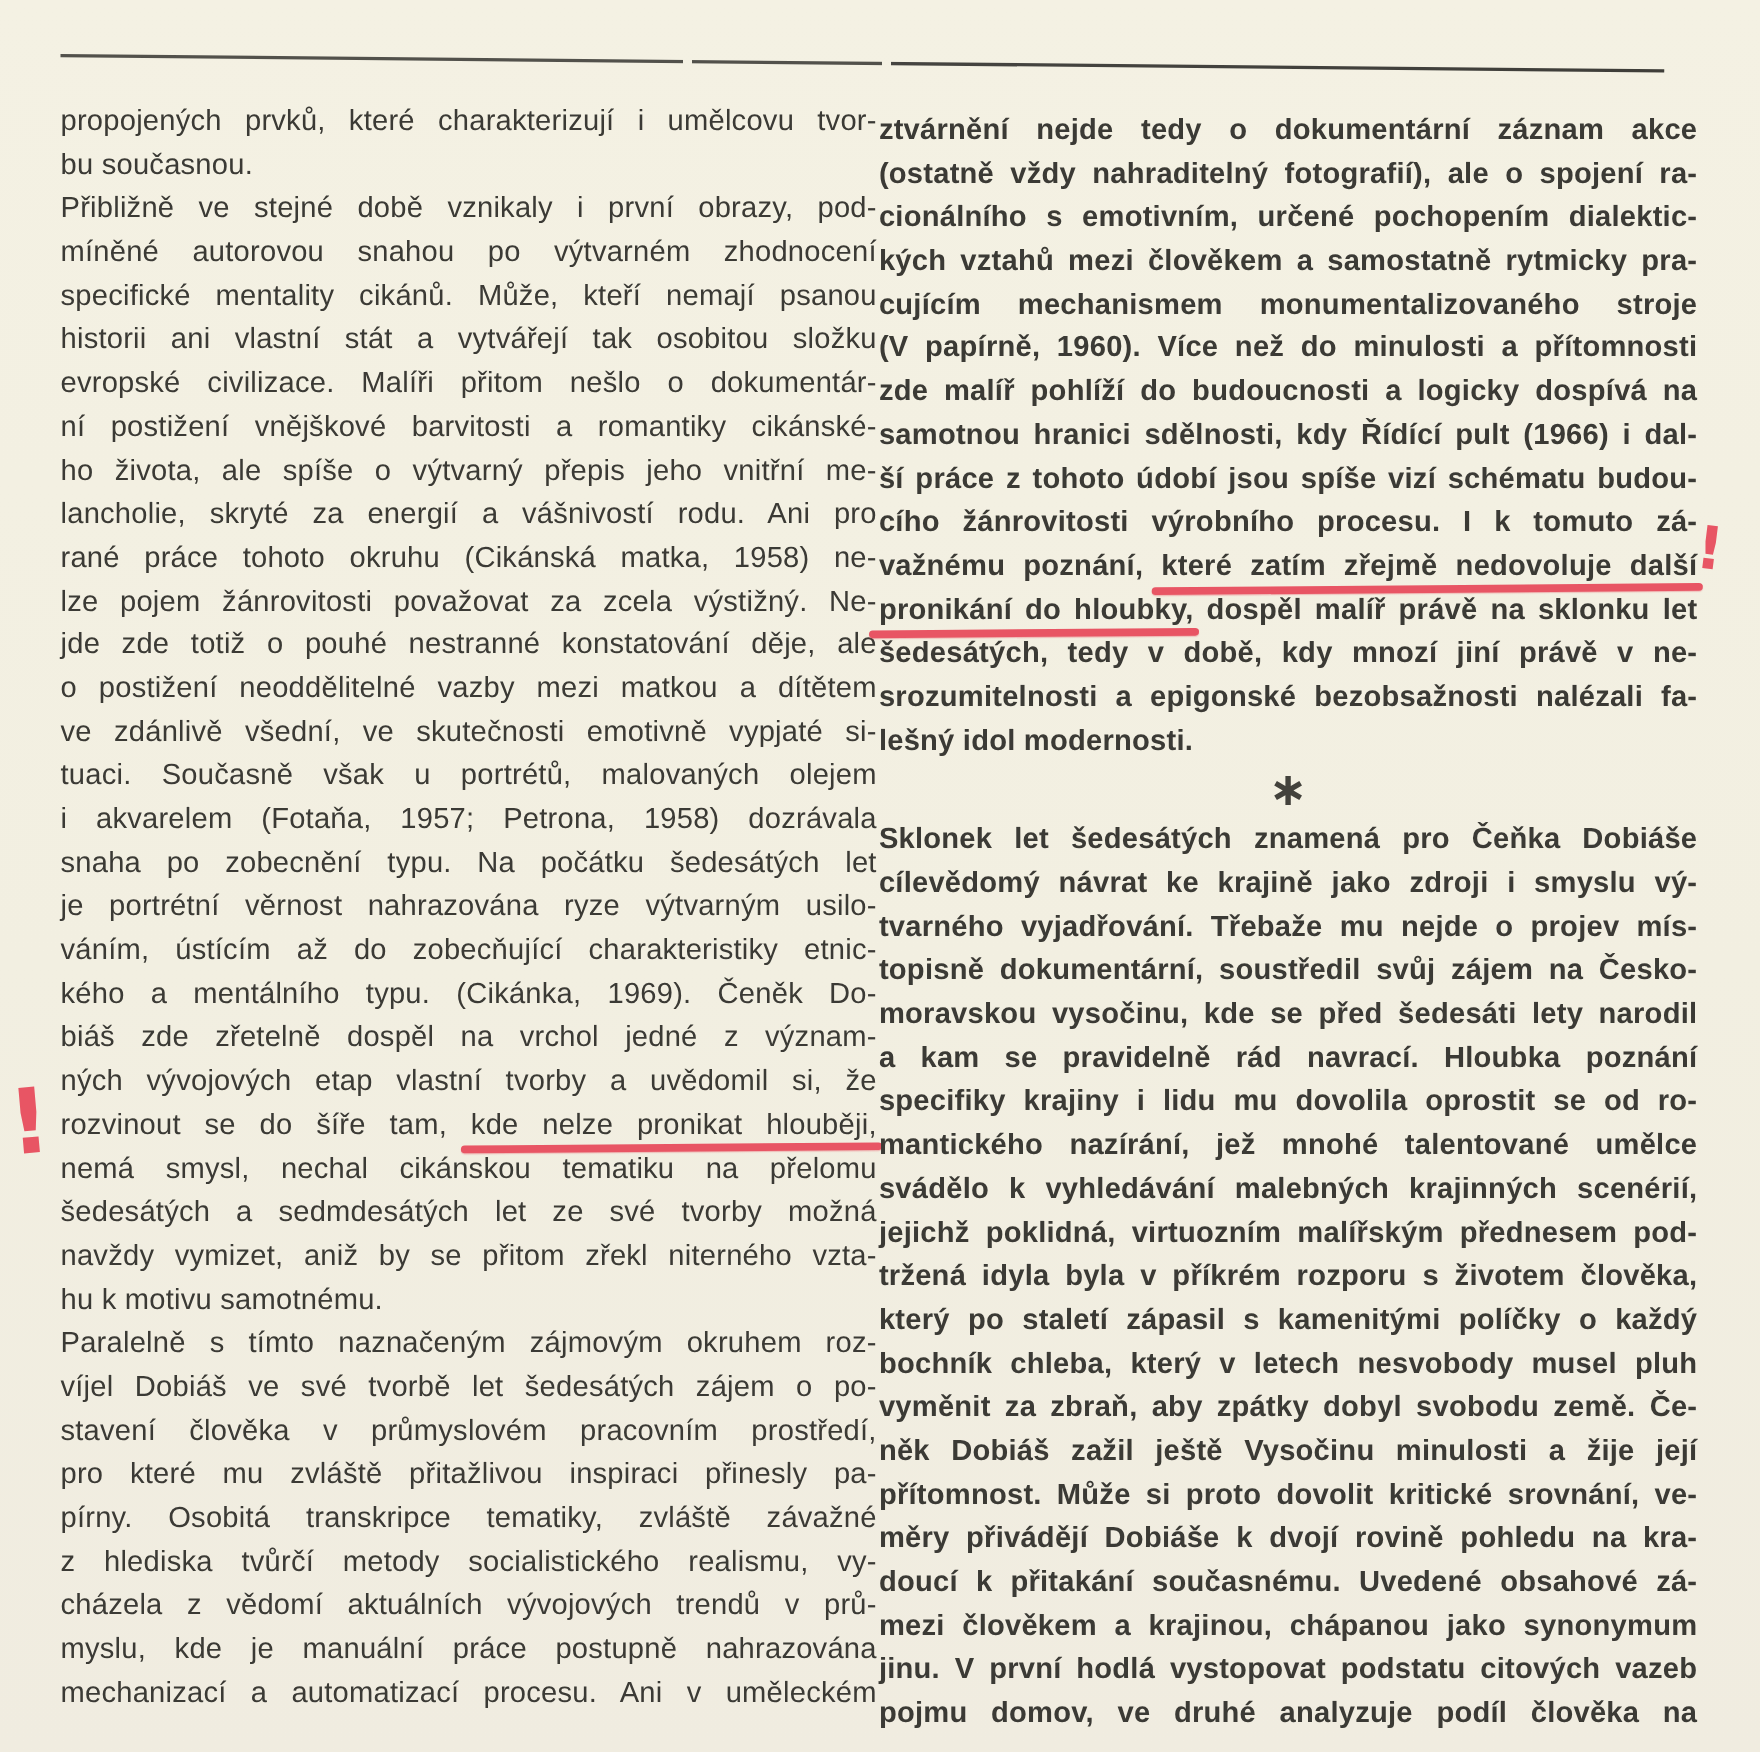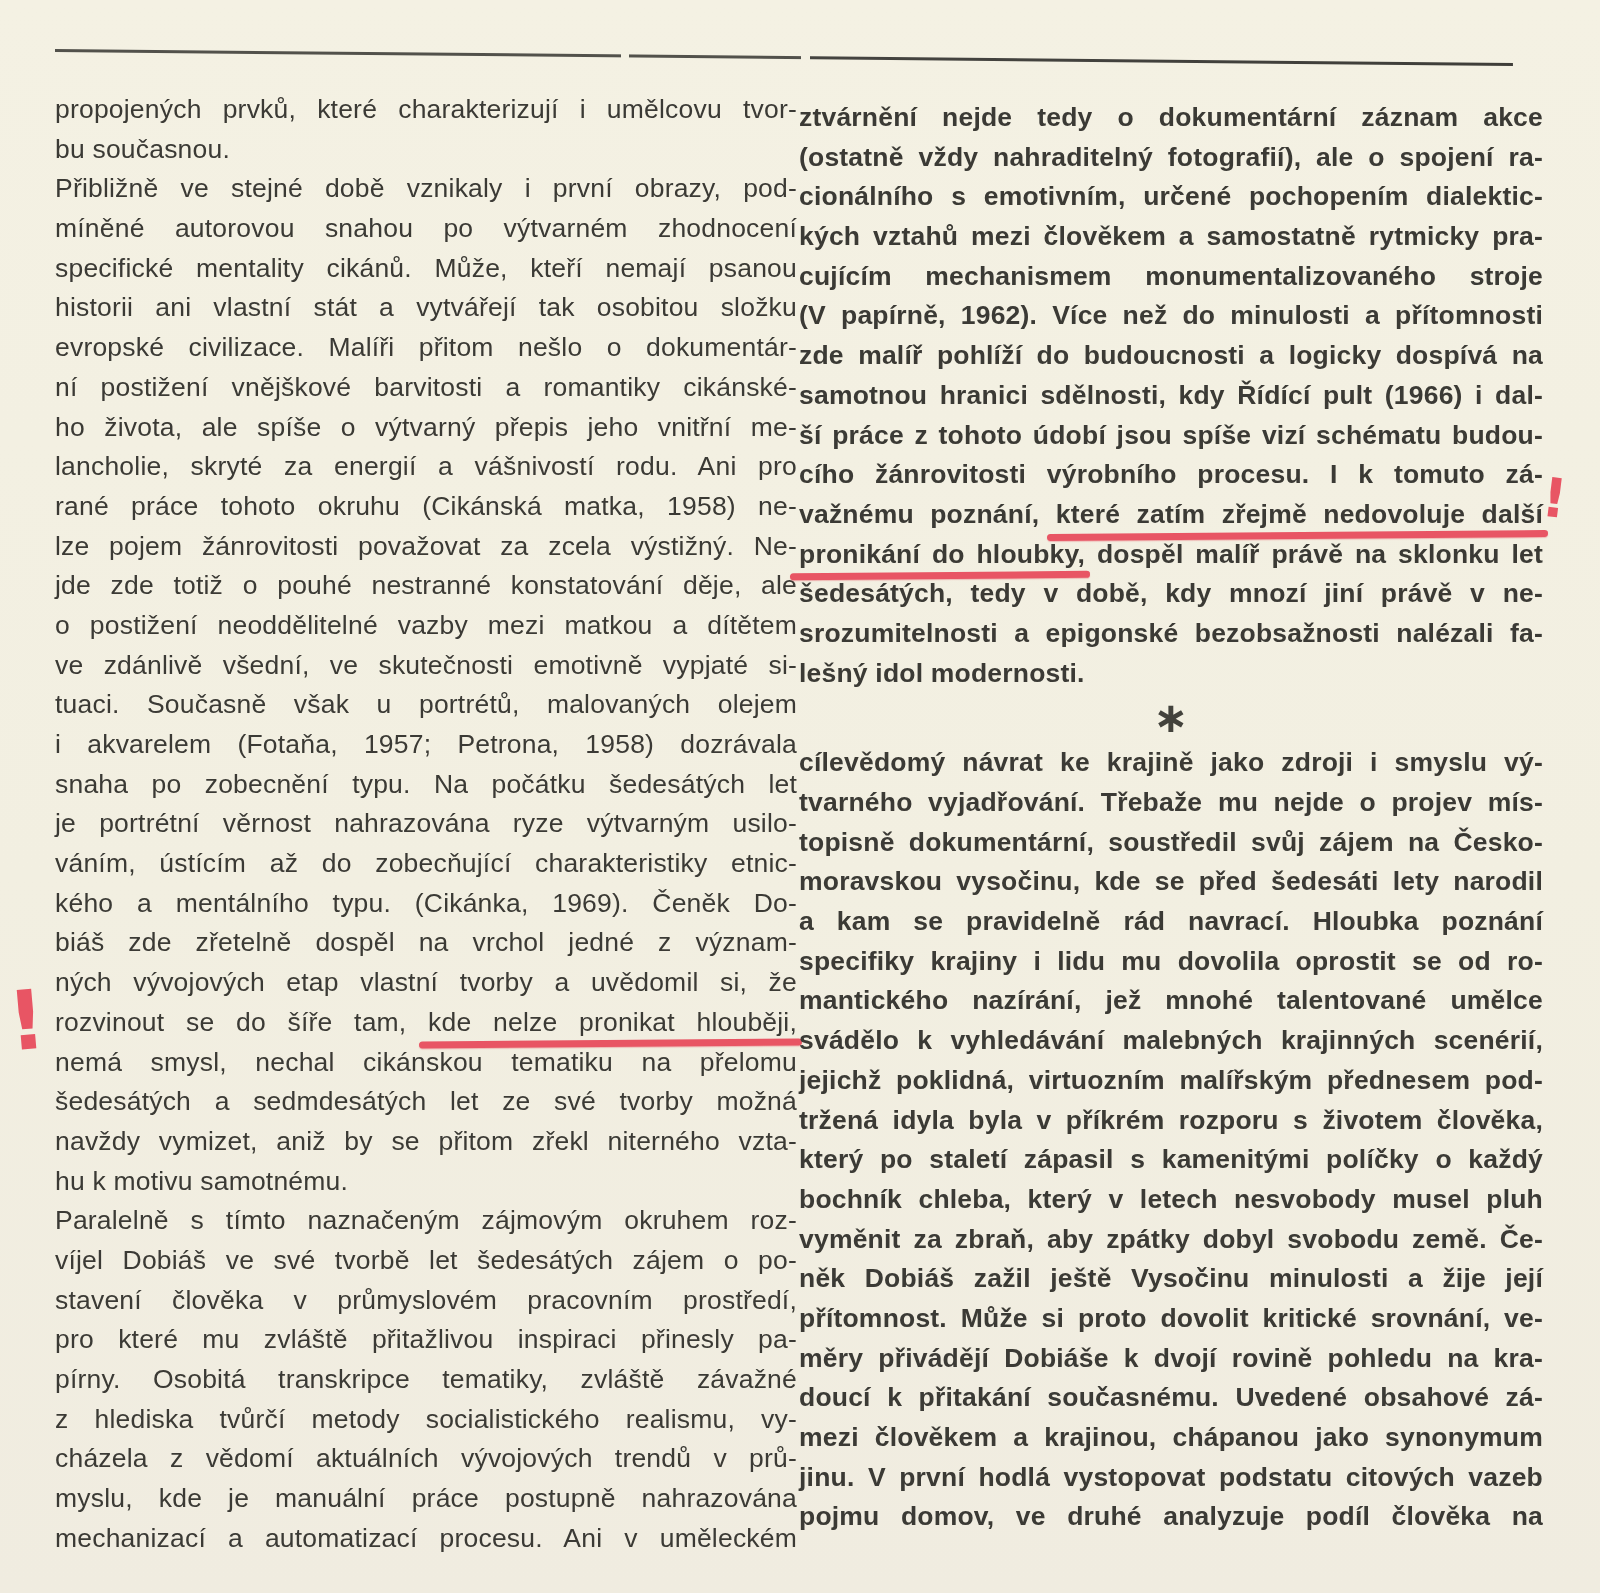--- a/index.html
+++ b/index.html
@@ -98,31 +98,32 @@
       <div class="line">cházela z vědomí aktuálních vývojových trendů v prů-</div>
       <div class="line">myslu, kde je manuální práce postupně nahrazována</div>
       <div class="line">mechanizací a automatizací procesu. Ani v uměleckém</div>
     </div>
   <div class="col col-right" id="col-right">
       <div class="line">ztvárnění nejde tedy o dokumentární záznam akce</div>
       <div class="line">(ostatně vždy nahraditelný fotografií), ale o spojení ra-</div>
       <div class="line">cionálního s emotivním, určené pochopením dialektic-</div>
       <div class="line">kých vztahů mezi člověkem a samostatně rytmicky pra-</div>
       <div class="line">cujícím mechanismem monumentalizovaného stroje</div>
-      <div class="line">(V papírně, 1962). Více než do minulosti a přítomnosti</div>
+      <div class="line">(V papírně, 1960). Více než do minulosti a přítomnosti</div>
       <div class="line">zde malíř pohlíží do budoucnosti a logicky dospívá na</div>
       <div class="line">samotnou hranici sdělnosti, kdy Řídící pult (1966) i dal-</div>
       <div class="line">ší práce z tohoto údobí jsou spíše vizí schématu budou-</div>
       <div class="line">cího žánrovitosti výrobního procesu. I k tomuto zá-</div>
       <div class="line">važnému poznání, <span class="u">které zatím zřejmě nedovoluje další</span></div>
       <div class="line"><span class="u">pronikání do hloubky,</span> dospěl malíř právě na sklonku let</div>
       <div class="line">šedesátých, tedy v době, kdy mnozí jiní právě v ne-</div>
       <div class="line">srozumitelnosti a epigonské bezobsažnosti nalézali fa-</div>
       <div class="line align-left">lešný idol modernosti.</div>
       <div class="line separator">∗</div>
+      <div class="line">Sklonek let šedesátých znamená pro Čeňka Dobiáše</div>
       <div class="line">cílevědomý návrat ke krajině jako zdroji i smyslu vý-</div>
       <div class="line">tvarného vyjadřování. Třebaže mu nejde o projev mís-</div>
       <div class="line">topisně dokumentární, soustředil svůj zájem na Česko-</div>
       <div class="line">moravskou vysočinu, kde se před šedesáti lety narodil</div>
       <div class="line">a kam se pravidelně rád navrací. Hloubka poznání</div>
       <div class="line">specifiky krajiny i lidu mu dovolila oprostit se od ro-</div>
       <div class="line">mantického nazírání, jež mnohé talentované umělce</div>
       <div class="line">svádělo k vyhledávání malebných krajinných scenérií,</div>
       <div class="line">jejichž poklidná, virtuozním malířským přednesem pod-</div>
       <div class="line">tržená idyla byla v příkrém rozporu s životem člověka,</div>

